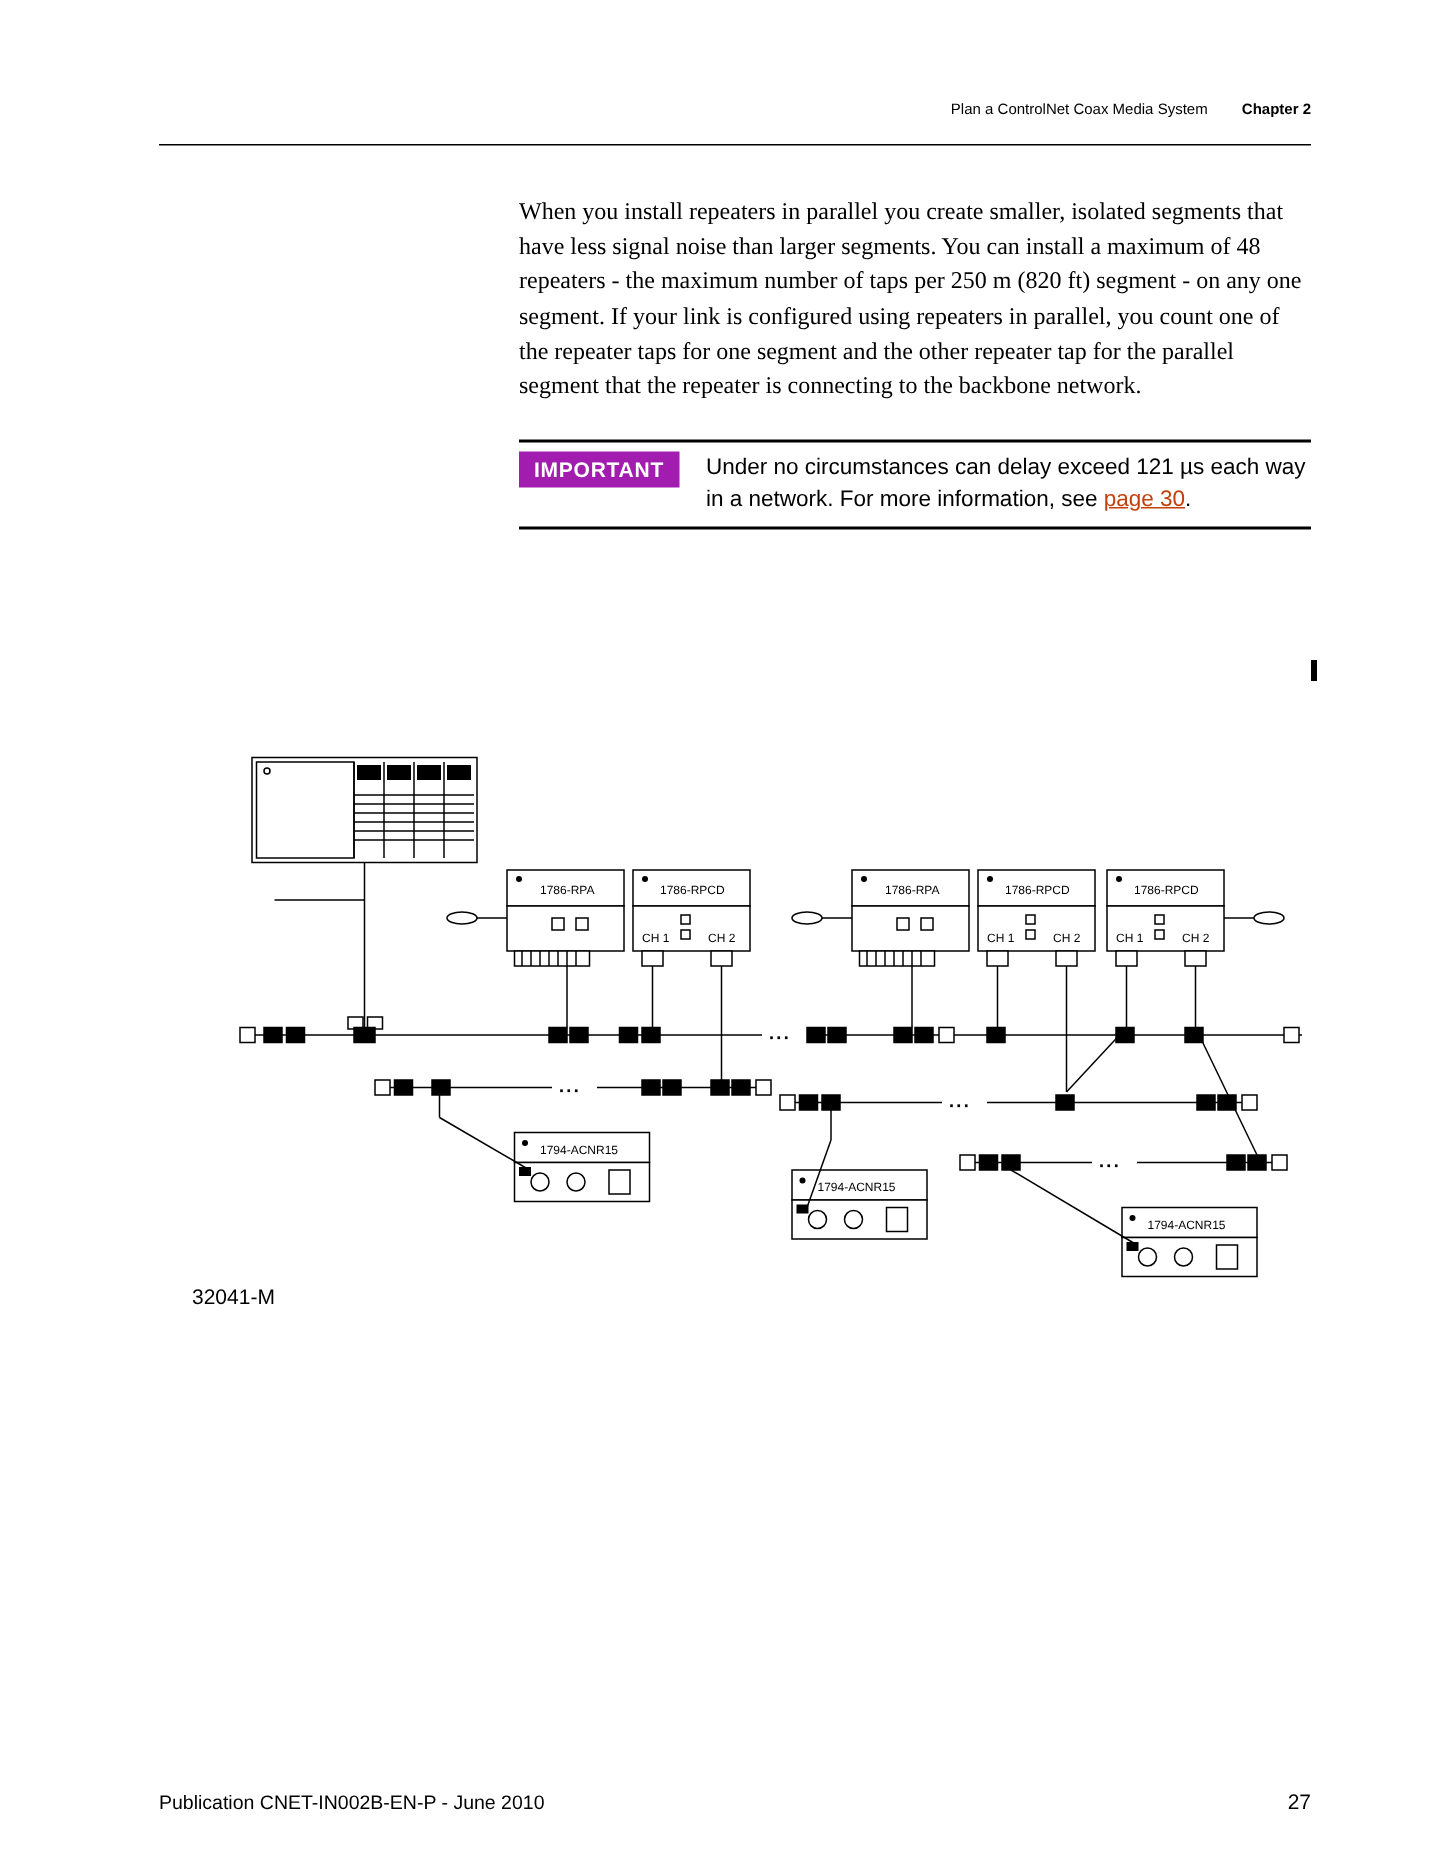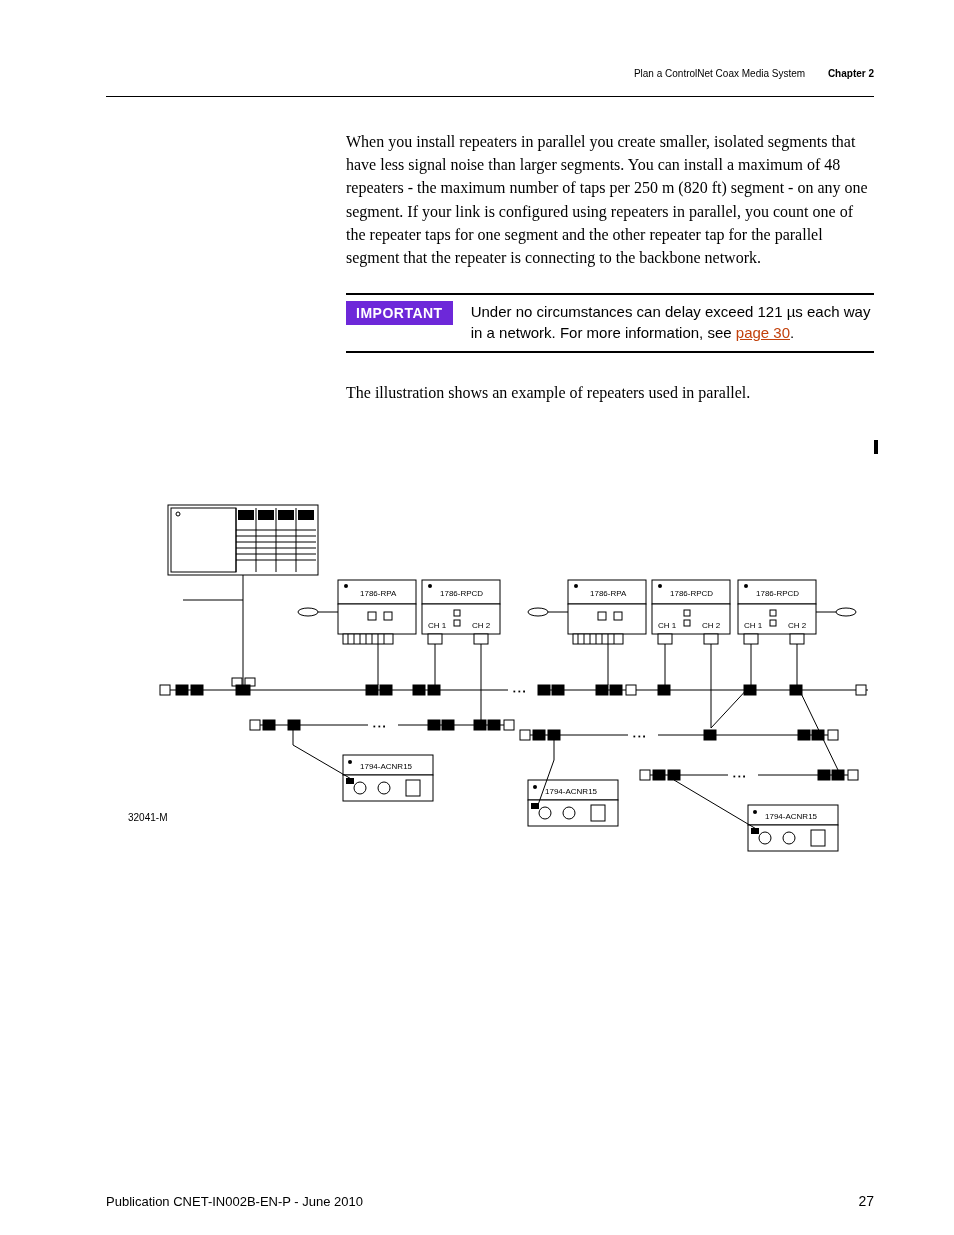--- a/index.html
+++ b/index.html
@@ -47,21 +47,21 @@
   .important-box {
     border-top: 2px solid #000;
     border-bottom: 2px solid #000;
     padding: 6px 0 8px 0;
     display: flex;
     align-items: flex-start;
     gap: 18px;
     margin-bottom: 28px;
   }
   .important-label {
-    background: #6d28d9;
+    background: #a21caf;
     color: #fff;
     font-family: Arial, Helvetica, sans-serif;
     font-weight: bold;
     font-size: 14px;
     padding: 4px 10px;
     letter-spacing: 0.5px;
   }
   .important-text {
     font-family: Arial, Helvetica, sans-serif;
     font-size: 15px;
@@ -86,23 +86,23 @@
   }
   .diagram svg { width: 100%; height: 100%; }
   .dev-label {
     font-family: Arial, Helvetica, sans-serif;
     font-size: 8px;
     fill: #000;
   }
   .diag-ref {
     position: absolute;
     left: 128px;
-    top: 812px;
-    font-family: Arial, Helvetica, sans-serif;
-    font-size: 10px;
+    top: 856px;
+    font-family: Arial, Helvetica, sans-serif;
+    font-size: 14px;
   }
   .footer-left {
     position: absolute;
     left: 106px;
     bottom: 26px;
     font-family: Arial, Helvetica, sans-serif;
     font-size: 13px;
   }
   .footer-right {
     position: absolute;
@@ -125,21 +125,20 @@
 <div class="content">
   <div class="body-para">When you install repeaters in parallel you create smaller, isolated segments that have less signal noise than larger segments. You can install a maximum of 48 repeaters - the maximum number of taps per 250 m (820 ft) segment - on any one segment. If your link is configured using repeaters in parallel, you count one of the repeater taps for one segment and the other repeater tap for the parallel segment that the repeater is connecting to the backbone network.</div>
 
   <div class="important-box">
     <div class="important-label">IMPORTANT</div>
     <div class="important-text">
       <span>Under no circumstances can delay exceed 121 µs each way in a network. For more information, see </span><a href="#">page 30</a><span>.</span>
     </div>
   </div>
 
-  <div class="body-para">The illustration shows an example of repeaters used in parallel.</div>
 </div>
 
 <div class="change-bar"></div>
 
 <div class="diagram">
 <svg viewBox="0 0 740 360">
 
   <g>
     <rect x="40" y="5" width="150" height="70" fill="#fff" stroke="#000"></rect>
     <rect x="43" y="8" width="65" height="64" fill="#fff" stroke="#000"></rect>

